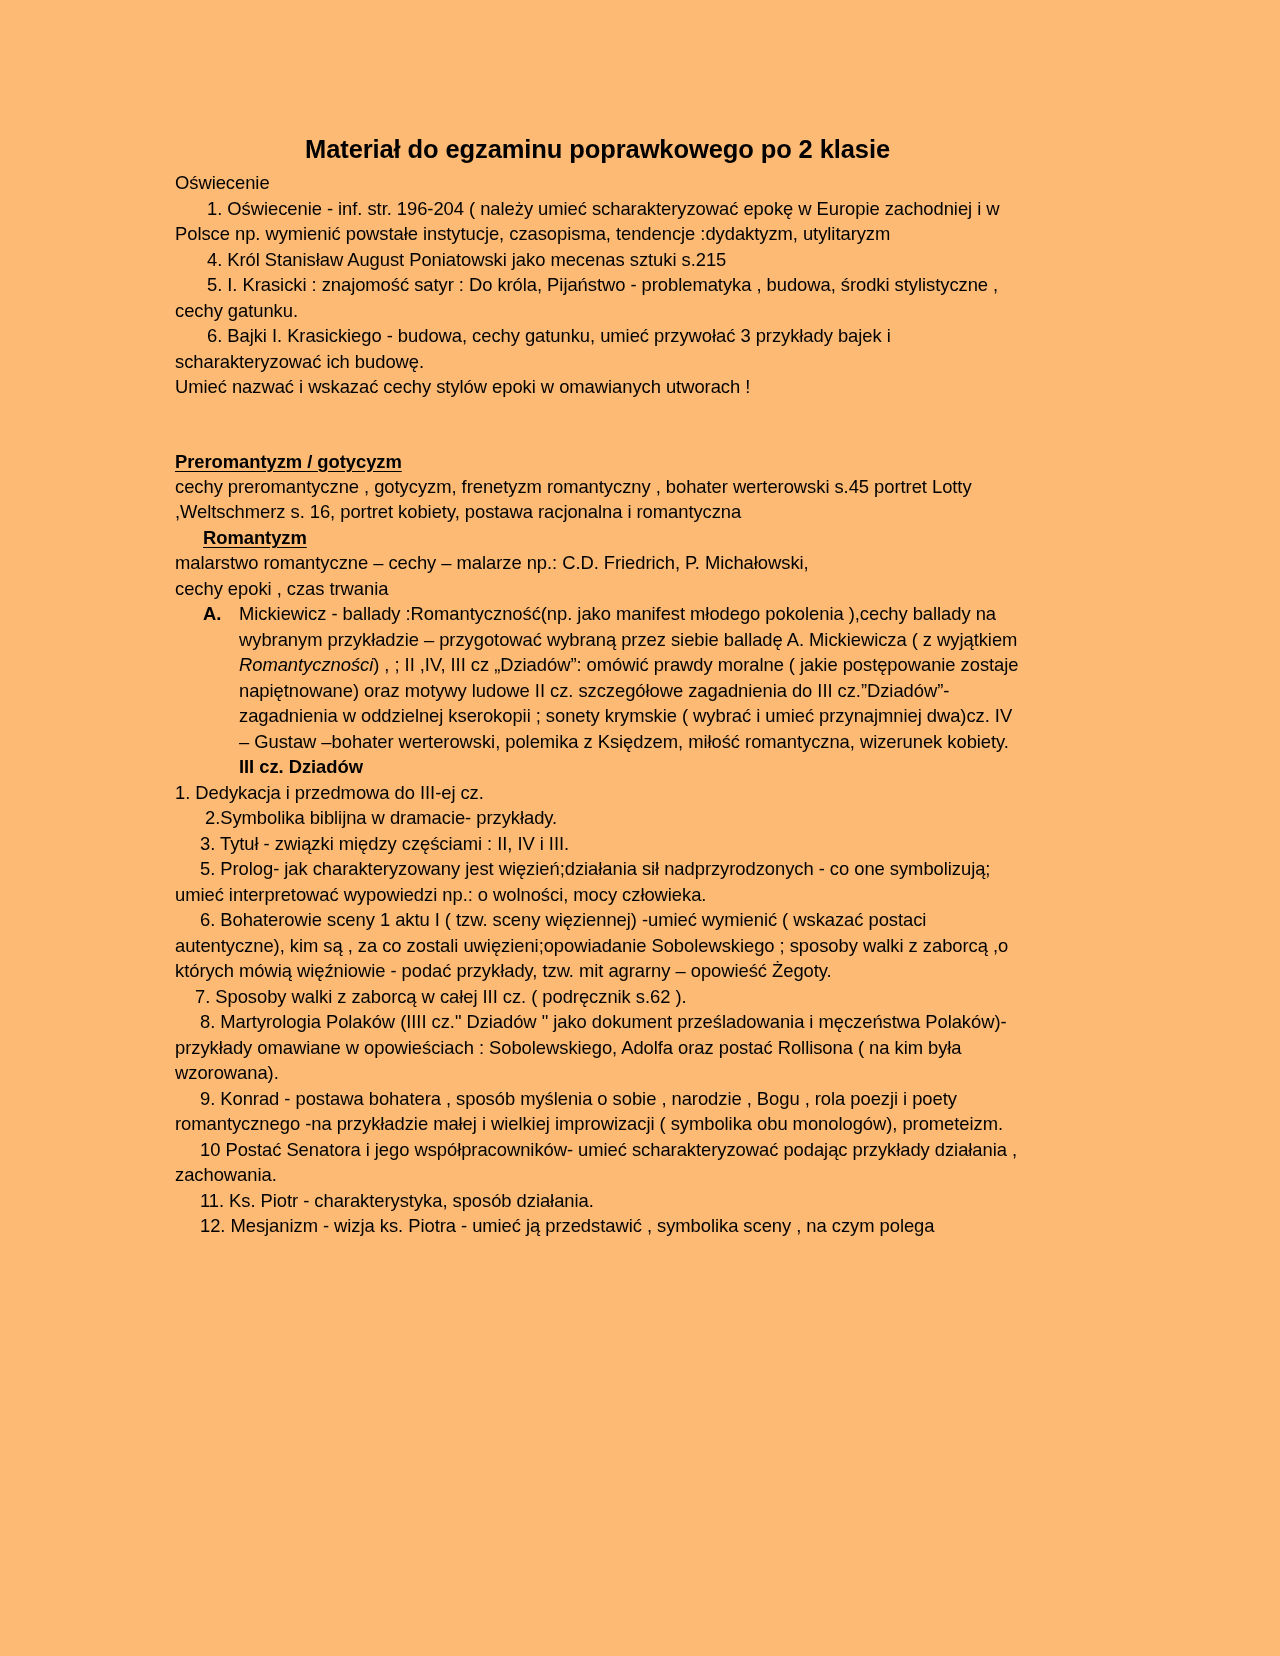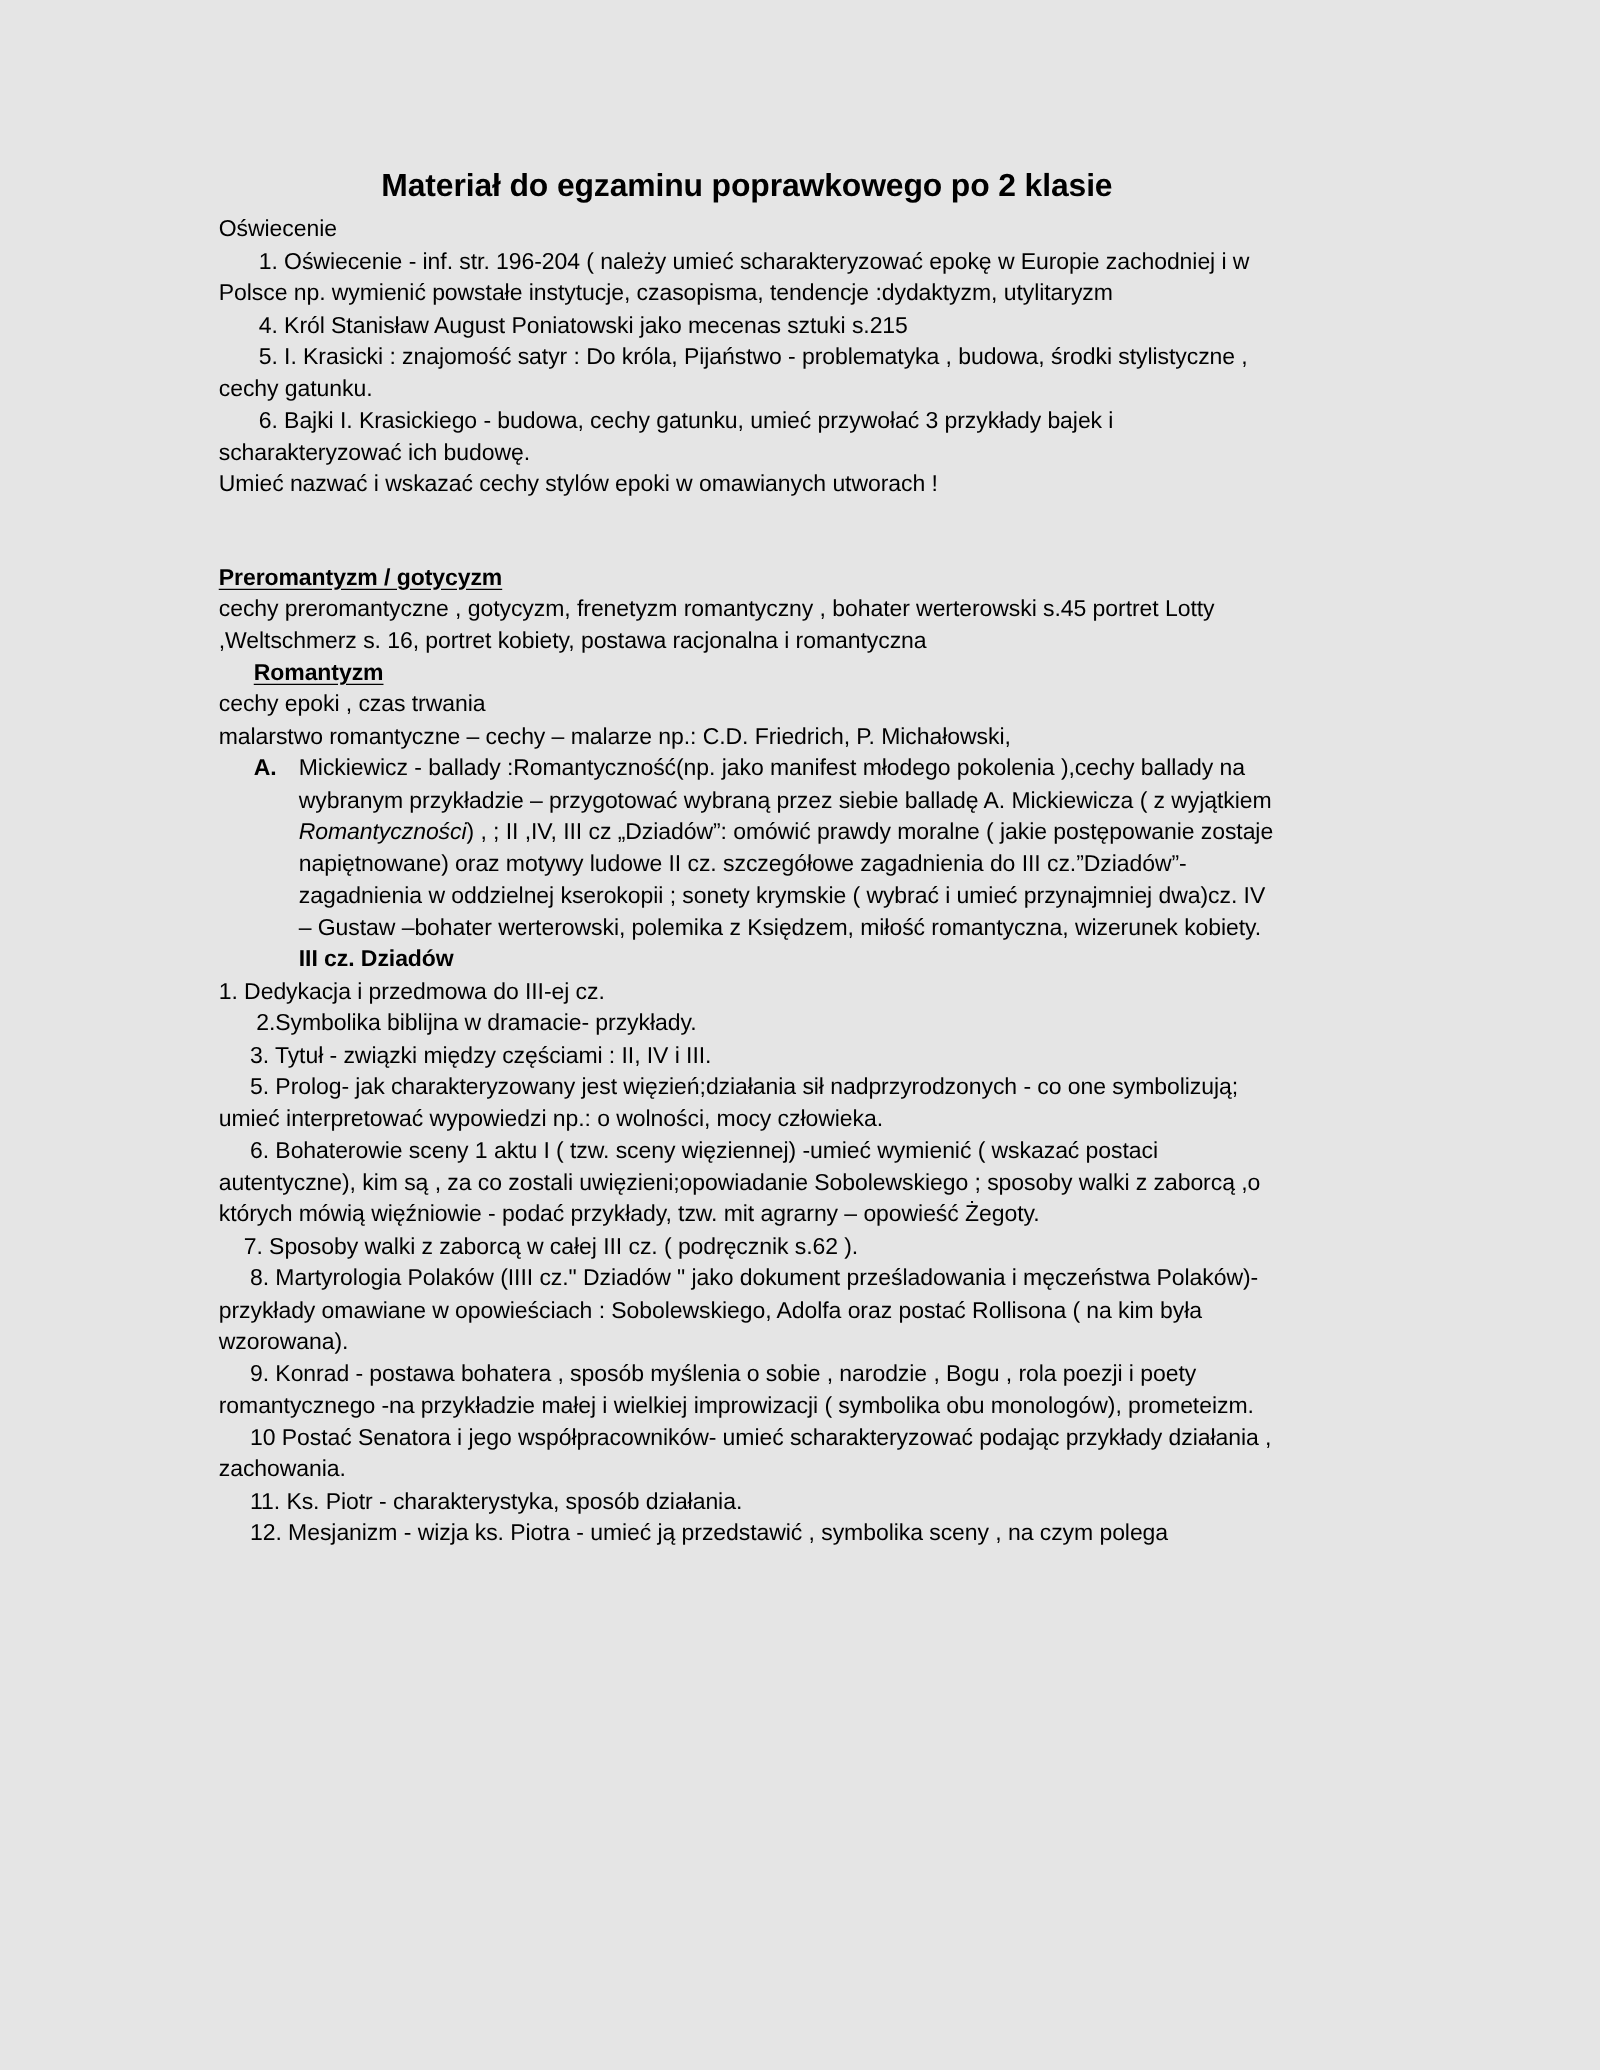--- a/index.html
+++ b/index.html
@@ -11,21 +11,21 @@
     width: 1280px;
     height: 1656px;
     font-family: "Liberation Sans", sans-serif;
     color: #000000;
     -webkit-font-smoothing: antialiased;
   }
   .page {
     position: relative;
     width: 1280px;
     height: 1656px;
-    background: #e5e5e5;
+    background: #fdba74;
     box-sizing: border-box;
     padding: 0;
     overflow: hidden;
   }
   .content {
     position: absolute;
     left: 175px;
     top: 133px;
     width: 845px;
   }
@@ -113,23 +113,23 @@
       <span class="underline-head">Preromantyzm / gotycyzm </span>
     </p>
 
 
     <p>cechy preromantyczne , gotycyzm, frenetyzm romantyczny , bohater werterowski s.45 portret Lotty ,Weltschmerz s. 16, portret kobiety, postawa racjonalna i romantyczna</p>
 
     <p class="indent-romantyzm">
       <span class="underline-head">Romantyzm </span>
     </p>
 
+    <p>malarstwo romantyczne – cechy – malarze np.: C.D. Friedrich, P. Michałowski,</p>
+
     <p>cechy epoki , czas trwania</p>
-
-    <p>malarstwo romantyczne – cechy – malarze np.: C.D. Friedrich, P. Michałowski,</p>
 
     <p class="hang">
       <span class="marker">A.</span><span class="bold">Mickiewicz - ballady</span><span> :Romantyczność(np. jako manifest młodego pokolenia ),cechy ballady na wybranym przykładzie – przygotować wybraną przez siebie balladę A. Mickiewicza ( z wyjątkiem </span><span class="italic">Romantyczności</span><span>) , ; </span><span class="bold">II ,IV, III cz „Dziadów”</span><span>: omówić prawdy moralne ( jakie postępowanie zostaje napiętnowane) oraz motywy ludowe II cz. szczegółowe zagadnienia do III cz.”Dziadów”- zagadnienia w oddzielnej kserokopii ; sonety krymskie ( wybrać i umieć przynajmniej dwa)cz. IV – Gustaw –bohater werterowski, polemika z Księdzem, miłość romantyczna, wizerunek kobiety.</span>
     </p>
 
     <p class="sub-bold-line">
       <span>III cz</span><span>. Dziadów</span>
     </p>
 
     <p class="ind-1">1. Dedykacja    i    przedmowa    do III-ej cz.</p>

